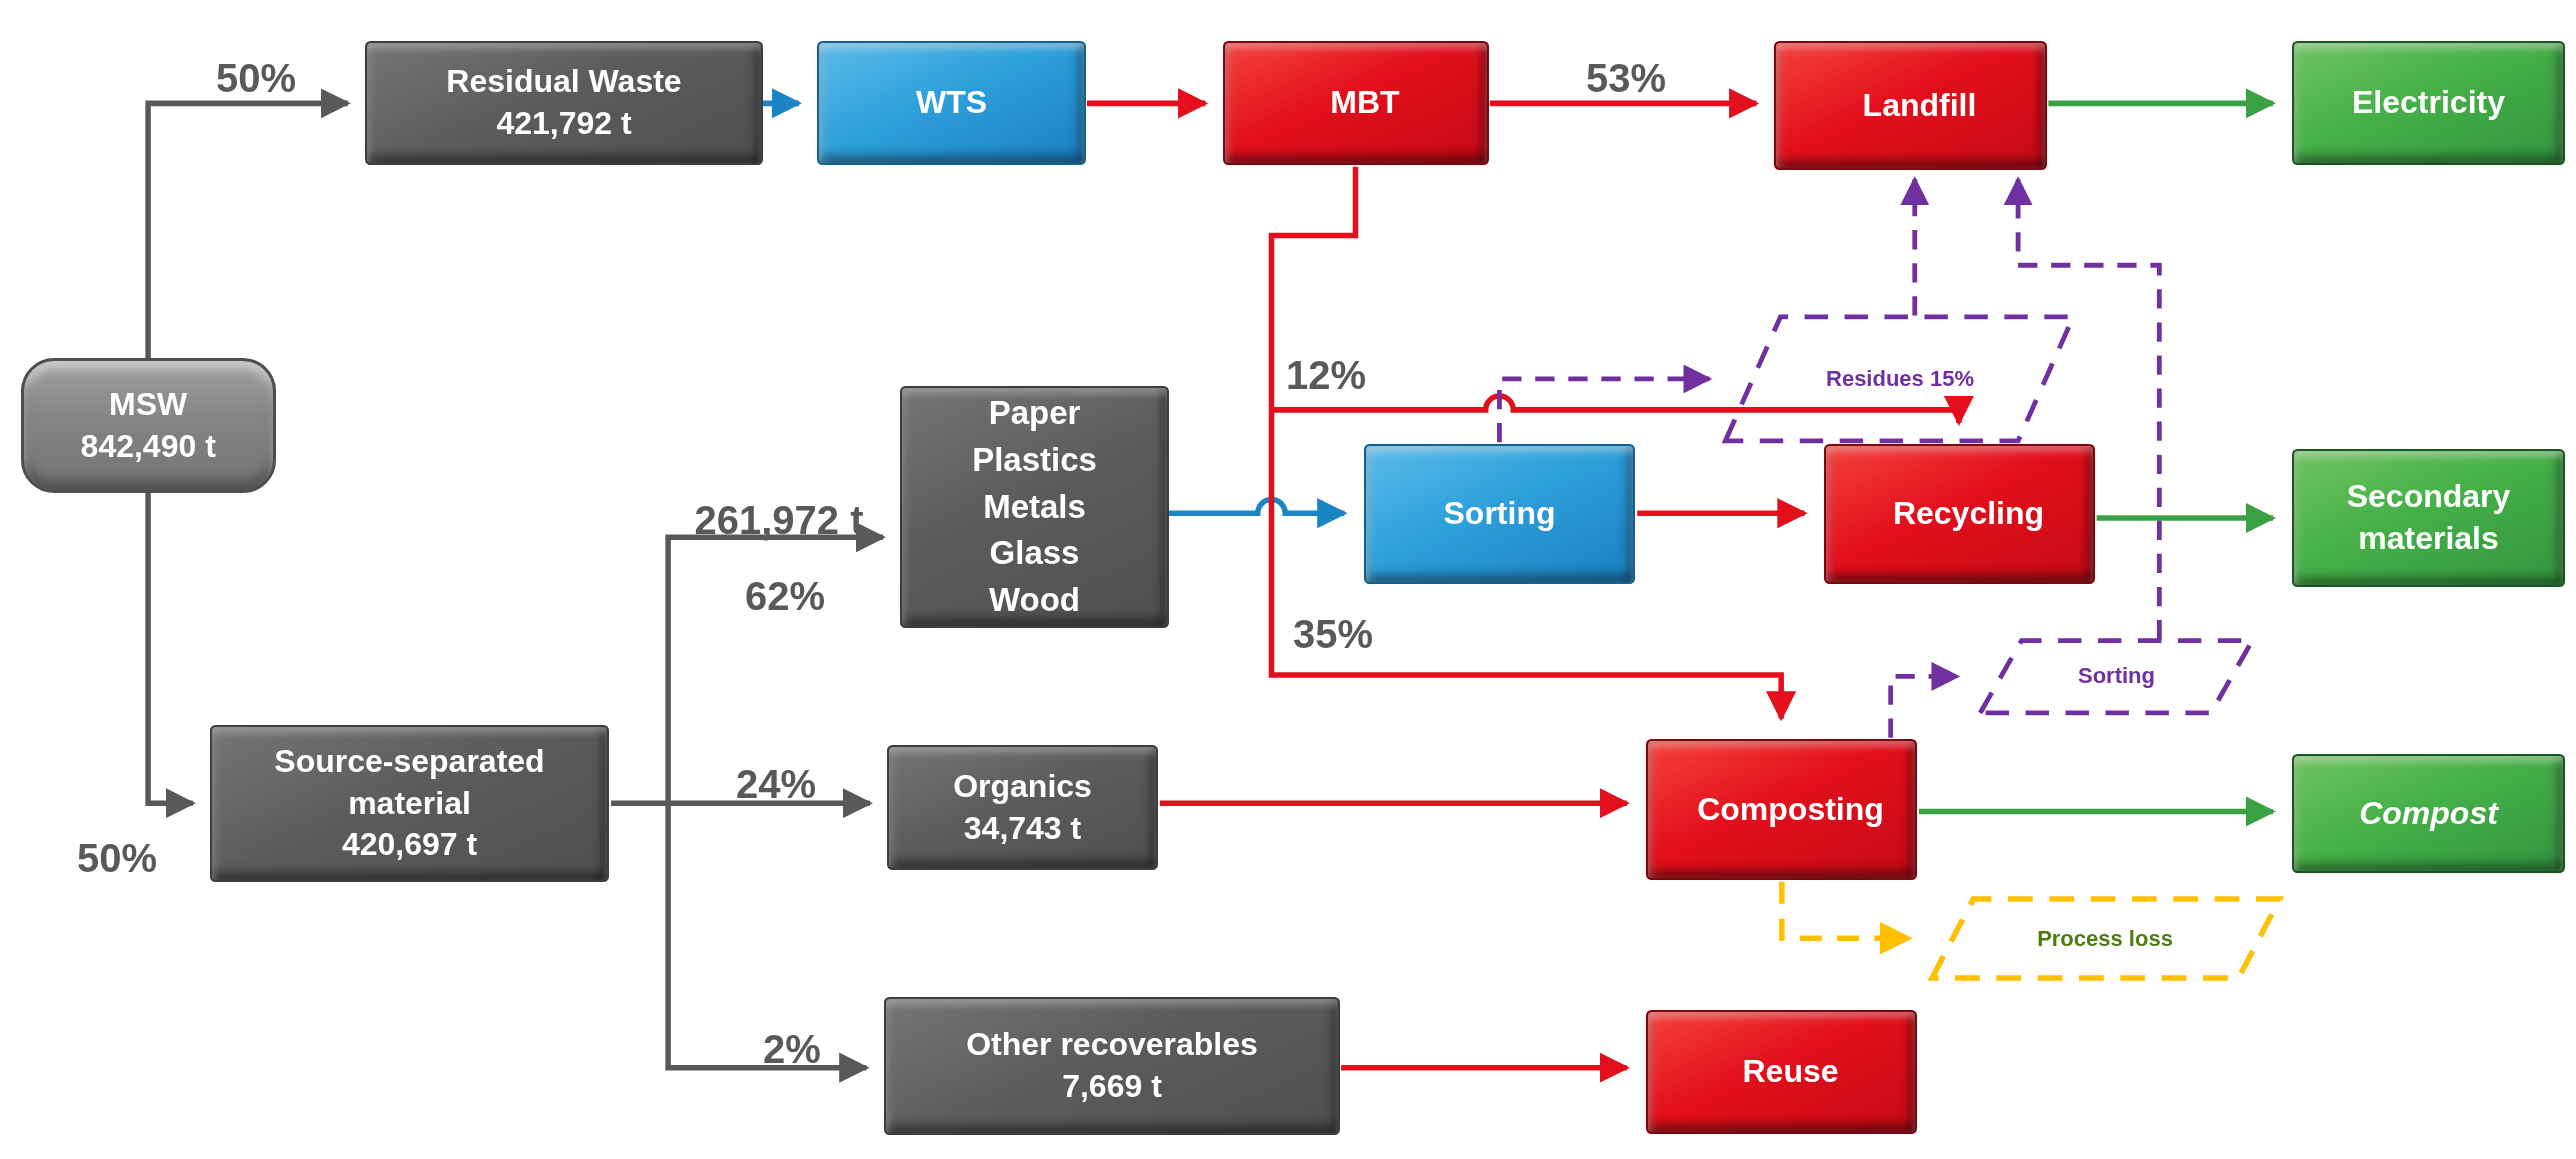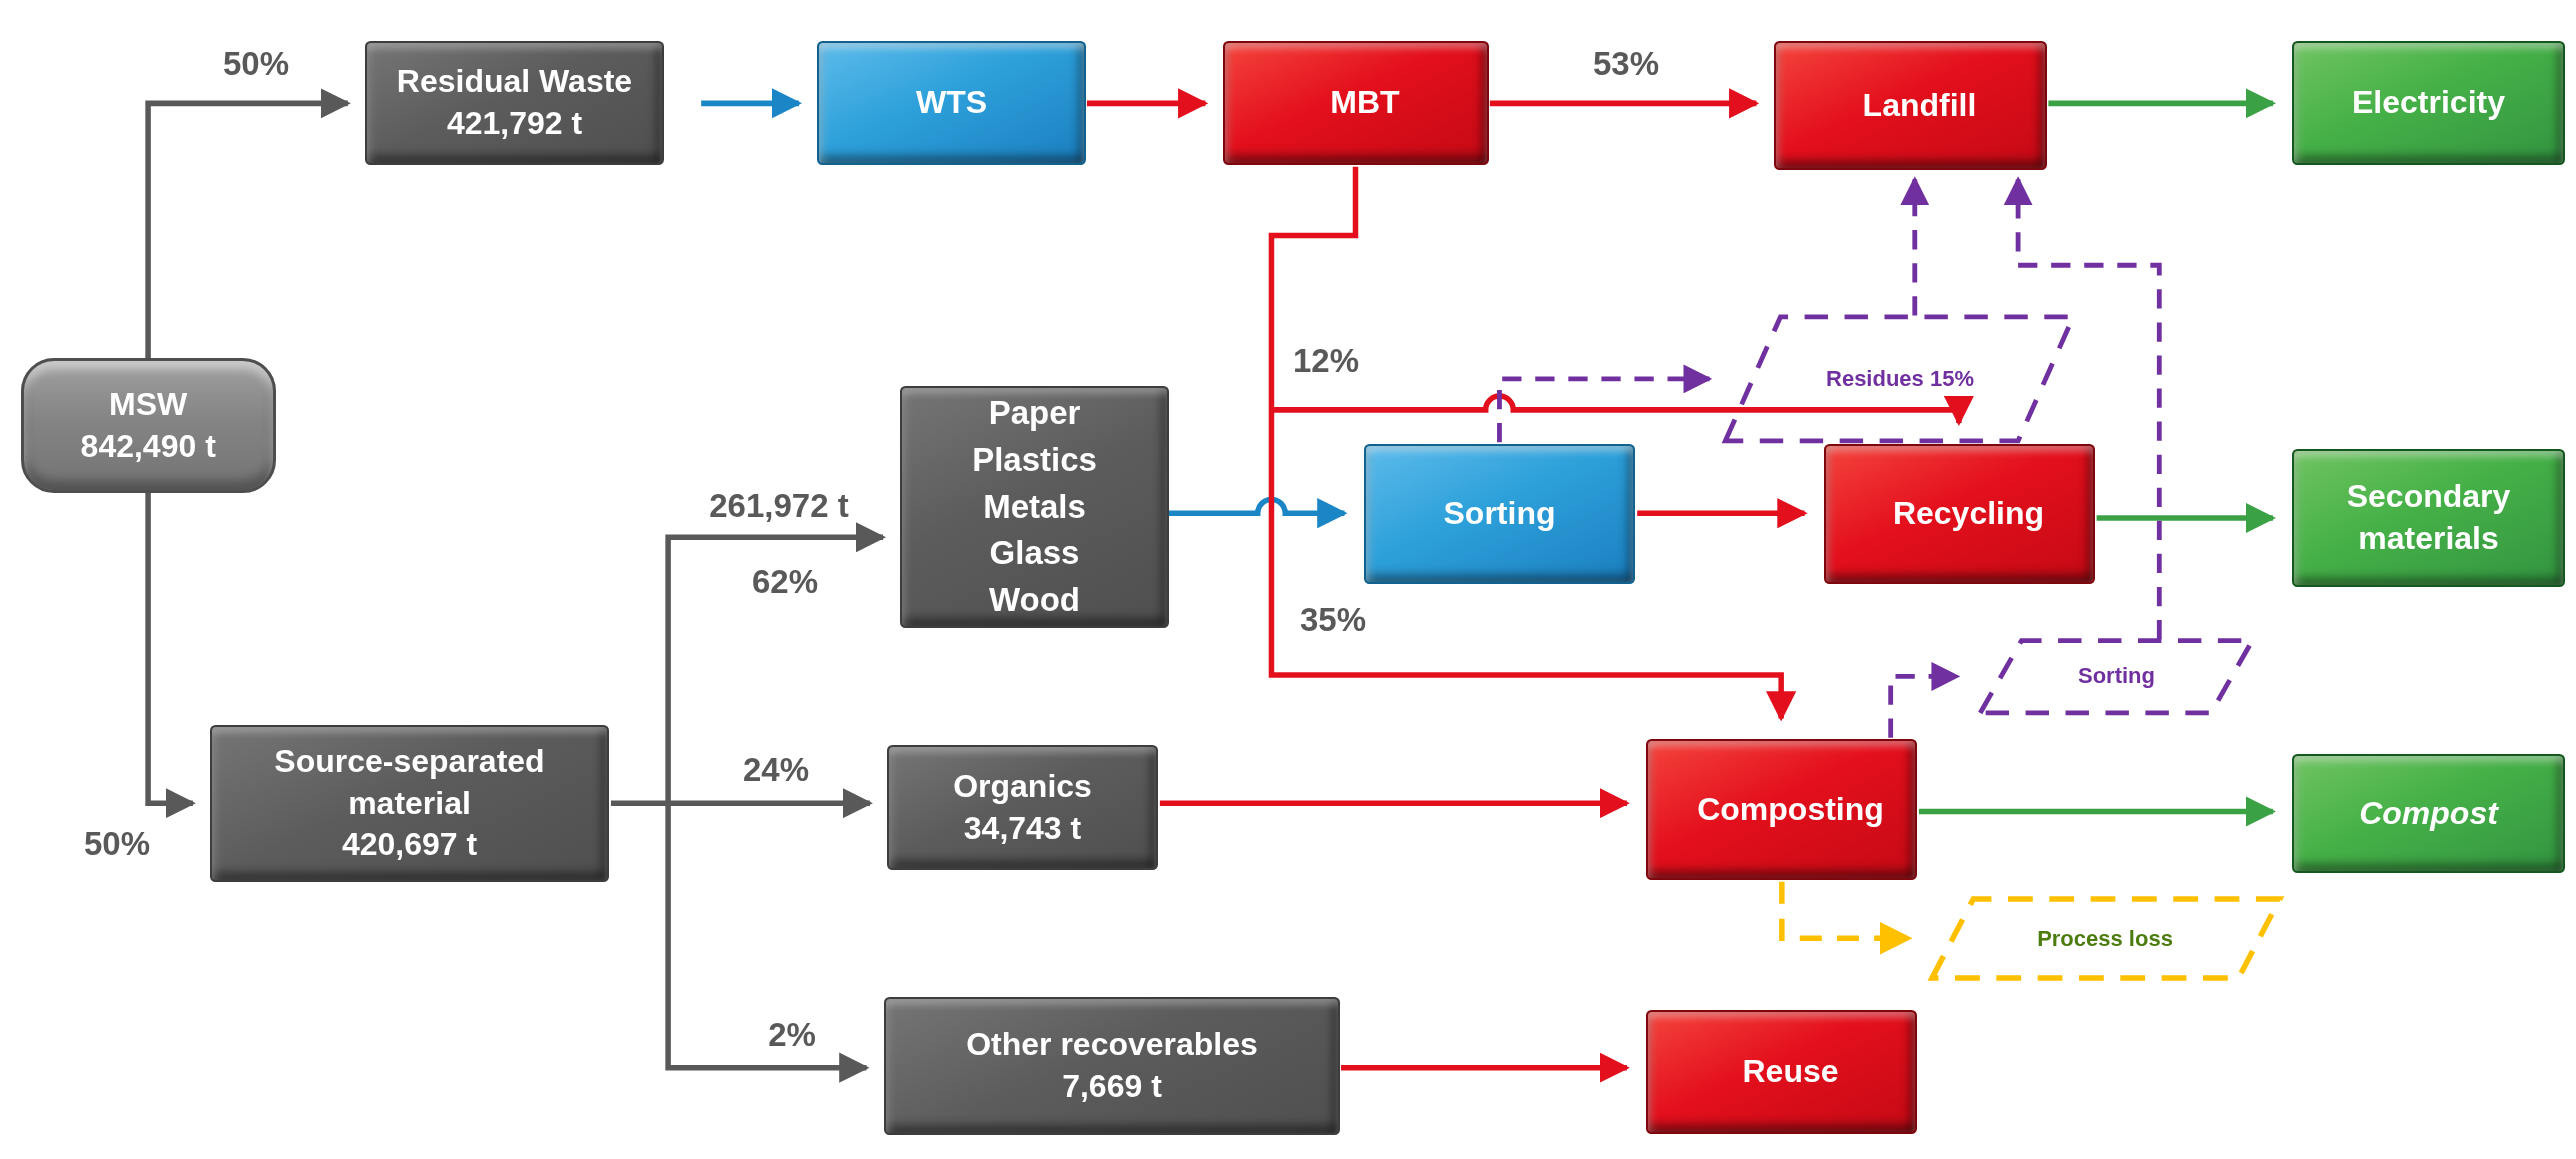--- a/index.html
+++ b/index.html
@@ -38,21 +38,21 @@
     padding-left:18px;
   }
   .box-green{
     background:linear-gradient(155deg,#6fc461 0%,#45b047 45%,#339441 100%);
     border:2.8px solid #15581f;border-radius:5.5px;
     box-shadow:inset 0 6.2px 6.9px rgba(255,255,255,.35), inset 6.2px 0 6.9px rgba(255,255,255,.15),
                inset 0 -8.3px 9.6px rgba(0,0,0,.35), inset -6.9px 0 8.3px rgba(0,0,0,.25);
   }
   .flow-label{
     position:absolute;z-index:3;display:flex;align-items:center;justify-content:center;
-    color:#595959;font-weight:600;font-size:33px;height:48px;text-align:center;white-space:nowrap;
+    color:#595959;font-weight:600;font-size:40px;height:48px;text-align:center;white-space:nowrap;margin-top:14px;
   }
   .loss-label{
     position:absolute;z-index:3;display:flex;align-items:center;justify-content:center;
     font-weight:600;font-size:22px;height:48px;text-align:center;white-space:nowrap;
   }
   .purple-text{color:#7030a0;}
   .amber-text{color:#4d7c0f;}
 </style>
 </head>
 <body>
@@ -107,21 +107,21 @@
 
   <path d="M 2587 1280 V 1362 H 2772" fill="none" stroke="#ffc000" stroke-width="8" stroke-dasharray="32 22" marker-end="url(#mYellow)"></path>
 
   <path d="M 2505 640 L 2585 460 L 3010 460 L 2930 640 Z" fill="#ffffff" fill-opacity="0" stroke="#7030a0" stroke-width="7" stroke-dasharray="34 24"></path>
   <path d="M 2875 1035 L 2935 930 L 3270 930 L 3210 1035 Z" fill="#ffffff" fill-opacity="0" stroke="#7030a0" stroke-width="7" stroke-dasharray="34 24"></path>
   <path d="M 2805 1420 L 2865 1305 L 3310 1305 L 3250 1420 Z" fill="#ffffff" fill-opacity="0" stroke="#ffc000" stroke-width="8" stroke-dasharray="36 24"></path>
 </svg>
 
 <div class="node box-msw" style="left:20.7px;top:358px;width:255px;height:135px;">MSW
 842,490 t</div>
-<div class="node box-gray" style="left:365px;top:41px;width:299px;height:124px;">Residual Waste
+<div class="node box-gray" style="left:365px;top:41px;width:398px;height:124px;">Residual Waste
 421,792 t</div>
 <div class="node box-blue" style="left:817px;top:41px;width:269px;height:124px;">WTS</div>
 <div class="node box-red" style="left:1223px;top:41px;width:266px;height:124px;">MBT</div>
 <div class="node box-red" style="left:1774px;top:41px;width:273px;height:129px;">Landfill</div>
 <div class="node box-green" style="left:2292px;top:41px;width:273px;height:124px;">Electricity</div>
 <div class="node box-gray" style="left:900px;top:386px;width:269px;height:242px;font-size:33px;line-height:1.42;">Paper
 Plastics
 Metals
 Glass
 Wood</div>

